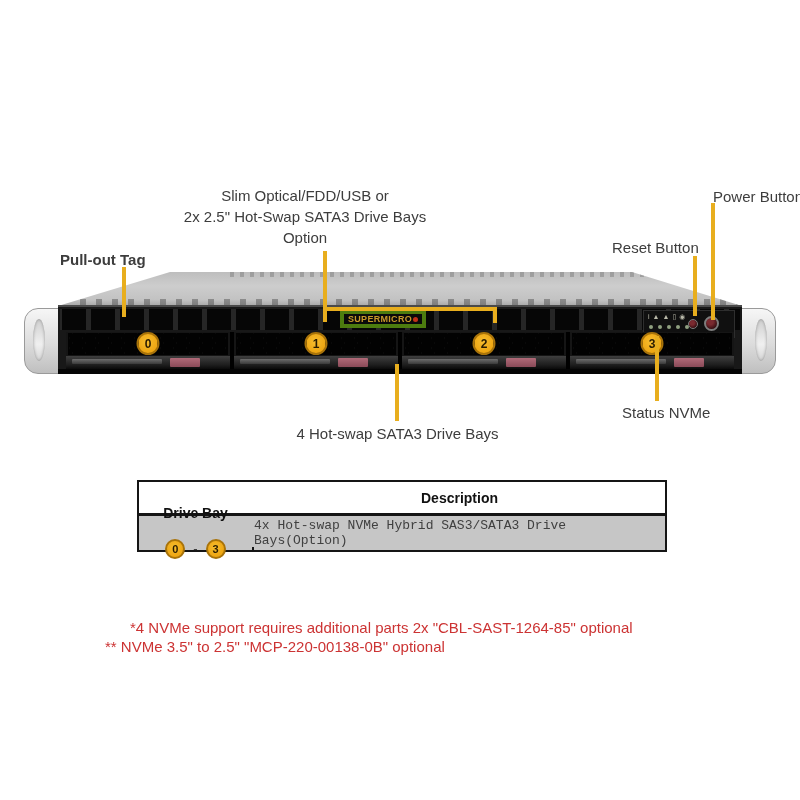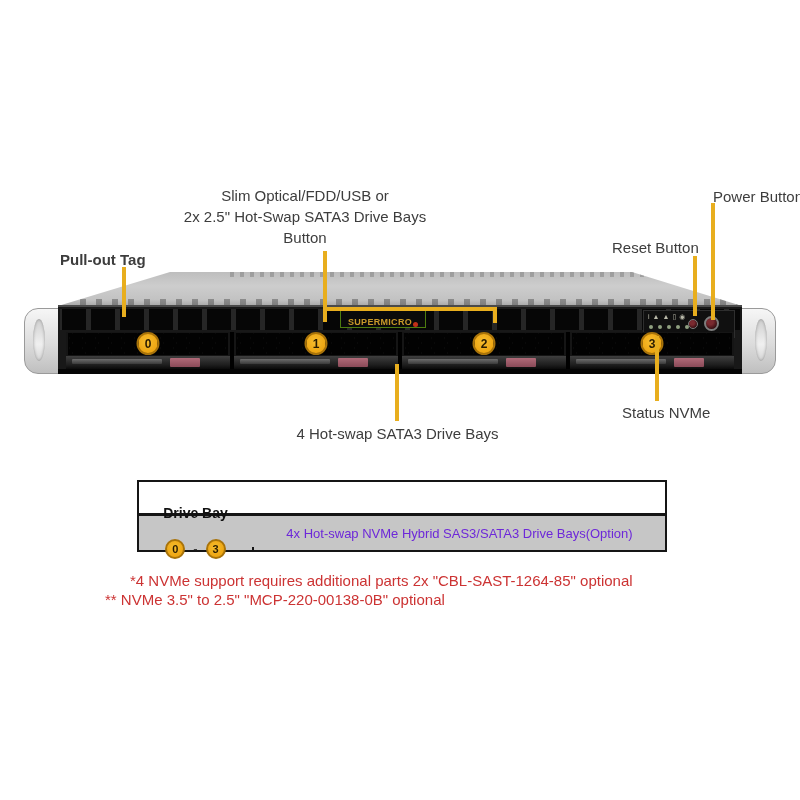--- a/index.html
+++ b/index.html
@@ -47,21 +47,21 @@
             box-shadow:inset 0 0 3px #8f8f8f;}
   .ear-left .ear-hole{left:8px;}
   .ear-right .ear-hole{right:8px;}
 
   .bezel{position:absolute;left:38px;top:37px;width:684px;height:69px;z-index:2;
          background:#181818;border-top:2px solid #4a4a4a;border-bottom:5px solid #040404;
          box-sizing:border-box;}
   .vent-row{position:absolute;left:2px;top:2px;width:680px;height:21px;
             background:repeating-linear-gradient(90deg,#262626 0 2px,#060606 2px 26px,#262626 26px 29px);}
   .logo-plate{position:absolute;left:282px;top:3px;width:86px;height:18px;background:#0a0a0a;
-              border:1px solid #4d7c0f;display:flex;align-items:flex-end;justify-content:center;
+              border:4px solid #4d7c0f;display:flex;align-items:center;justify-content:center;
               color:#c9992a;font-size:9px;font-weight:bold;letter-spacing:.3px;box-sizing:border-box;}
   .logo-dot{width:5px;height:5px;border-radius:50%;background:#c23018;margin-left:1px;}
 
   .cpanel{position:absolute;left:585px;top:3px;width:92px;height:28px;background:#101010;
           border:1px solid #2e2e2e;box-sizing:border-box;}
   .cp-icons{position:absolute;left:4px;top:1px;display:flex;gap:3px;color:#b9b9a9;
             font-size:7px;line-height:9px;}
   .cp-leds{position:absolute;left:5px;top:14px;display:flex;gap:5px;}
   .led{width:4px;height:4px;border-radius:50%;background:#8fa080;}
   .pbtn{position:absolute;border-radius:50%;box-sizing:border-box;
@@ -94,38 +94,38 @@
   
   .spec-table{position:absolute;left:137px;top:480px;width:526px;border:2px solid #151515;
               box-sizing:content-box;z-index:2;}
   .t-row{display:flex;}
   .t-head{height:31px;background:#ffffff;border-bottom:3px solid #151515;}
   .t-data{height:34px;background:#c6c6c6;}
   .t-c1{width:113px;border-right:2px solid #151515;display:flex;align-items:center;
         justify-content:center;gap:8px;margin-top:31px;}
   .t-c2{flex:1;display:flex;align-items:center;justify-content:center;}
   .t-head .t-c1,.t-head .t-c2{font-weight:bold;font-size:14px;color:#111;}
-  .t-data .t-c2{font-size:13px;color:#6d28d9;}
+  .t-data .t-c2{font-size:13px;color:#404040;font-family:Liberation Mono, monospace;}
   .t-dash{font-size:13px;color:#333;}
   .badge-sm{width:20px;height:20px;font-size:11px;border-width:2px;}
 
   
-  .fn{position:absolute;color:#CC3333;font-size:15px;white-space:nowrap;}
+  .fn{position:absolute;color:#CC3333;font-size:15px;white-space:nowrap;margin-top:47px;}
   .fn-1{left:130px;top:572px;}
   .fn-2{left:105px;top:591px;}
 </style>
 </head>
 <body>
 
 <div class="page">
 
   <div class="lbl lbl-slim">
     <div>Slim Optical/FDD/USB or</div>
     <div>2x 2.5" Hot-Swap SATA3 Drive Bays</div>
-    <div>Button</div>
+    <div>Option</div>
   </div>
   <div class="lbl lbl-power">Power Button</div>
   <div class="lbl lbl-reset">Reset Button</div>
   <div class="lbl lbl-pullout">Pull-out Tag</div>
   <div class="lbl lbl-status">Status NVMe</div>
   <div class="lbl lbl-bays">4 Hot-swap SATA3 Drive Bays</div>
 
   <div class="cl cl-pullout"></div>
   <div class="cl cl-slim-v1"></div>
   <div class="cl cl-slim-h"></div>
@@ -200,20 +200,21 @@
             <div class="latch"></div>
           </div>
         </div>
       </div>
     </div>
   </div>
 
   <div class="spec-table">
     <div class="t-row t-head">
       <div class="t-c1">Drive Bay</div>
+      <div class="t-c2">Description</div>
     </div>
     <div class="t-row t-data">
       <div class="t-c1">
         <span class="badge badge-sm">0</span>
         <span class="t-dash">-</span>
         <span class="badge badge-sm">3</span>
       </div>
       <div class="t-c2">4x Hot-swap NVMe Hybrid SAS3/SATA3 Drive Bays(Option)</div>
     </div>
   </div>

